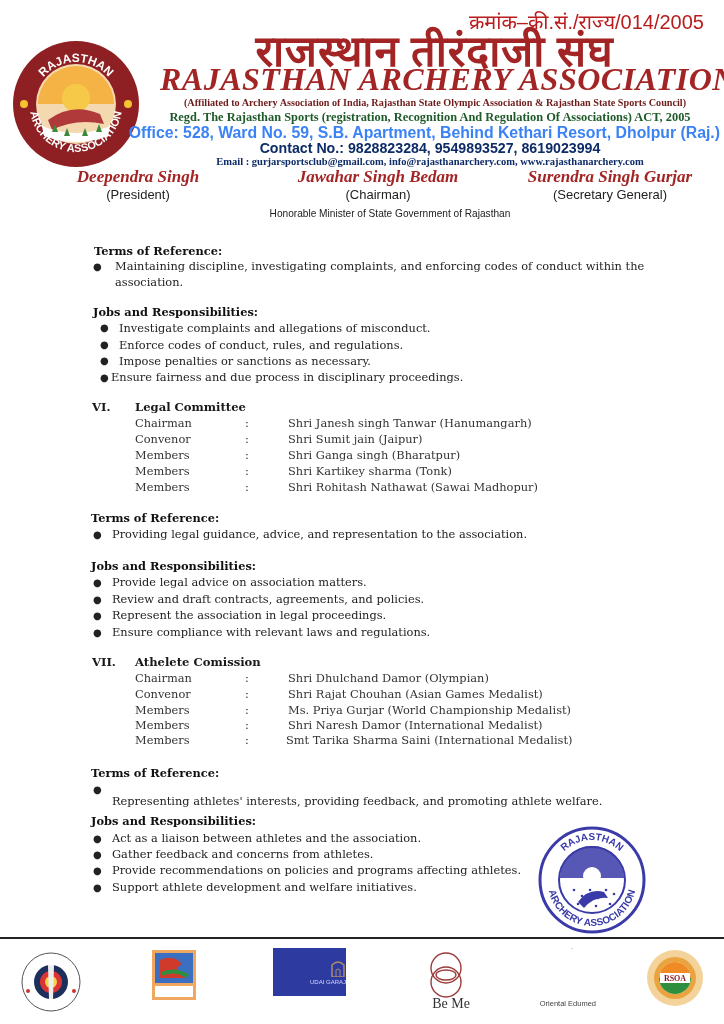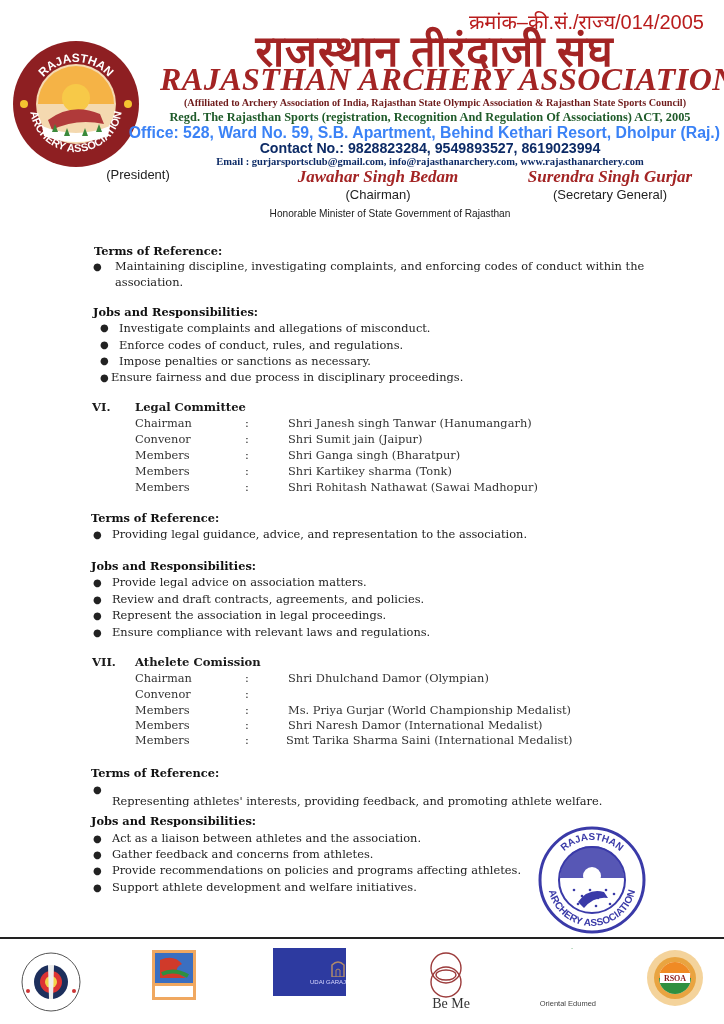--- a/index.html
+++ b/index.html
@@ -74,20 +74,21 @@
 
   <div class="title-hindi">राजस्थान तीरंदाजी संघ</div>
   <div class="title-en">RAJASTHAN ARCHERY ASSOCIATION</div>
   <div class="affiliation">(Affiliated to Archery Association of India, Rajasthan State Olympic Association &amp; Rajasthan State Sports Council)</div>
   <div class="regd">Regd. The Rajasthan Sports (registration, Recognition And Regulation Of Associations) ACT, 2005</div>
   <div class="office">Office: 528, Ward No. 59, S.B. Apartment, Behind Kethari Resort, Dholpur (Raj.)</div>
   <div class="contact">Contact No.: 9828823284, 9549893527, 8619023994</div>
   <div class="email">Email : gurjarsportsclub@gmail.com, info@rajasthanarchery.com,  www.rajasthanarchery.com</div>
 
   <div class="officer off-1">
+    <div class="name">Deependra Singh</div>
     <div class="role">(President)</div>
   </div>
   <div class="officer off-2">
     <div class="name">Jawahar Singh Bedam</div>
     <div class="role">(Chairman)</div>
   </div>
   <div class="officer off-3">
     <div class="name">Surendra Singh Gurjar</div>
     <div class="role">(Secretary General)</div>
   </div>
@@ -156,20 +157,21 @@
   <div class="sec-num" style="left:92px; top:655px;">VII.</div>
   <div class="sec-title" style="left:135px; top:655px;">Athelete Comission</div>
   <div class="row" style="top:671px;">
     <span class="role">Chairman</span>
       <span class="colon">:</span>
       <span class="person">Shri Dhulchand Damor (Olympian)</span>
   </div>
   <div class="row" style="top:687px;">
     <span class="role">Convenor</span>
       <span class="colon">:</span>
+      <span class="person">Shri Rajat Chouhan (Asian Games Medalist)</span>
   </div>
   <div class="row" style="top:703px;">
     <span class="role">Members</span>
       <span class="colon">:</span>
       <span class="person">Ms. Priya Gurjar (World Championship Medalist)</span>
   </div>
   <div class="row" style="top:718px;">
     <span class="role">Members</span>
       <span class="colon">:</span>
       <span class="person">Shri Naresh Damor (International Medalist)</span>

